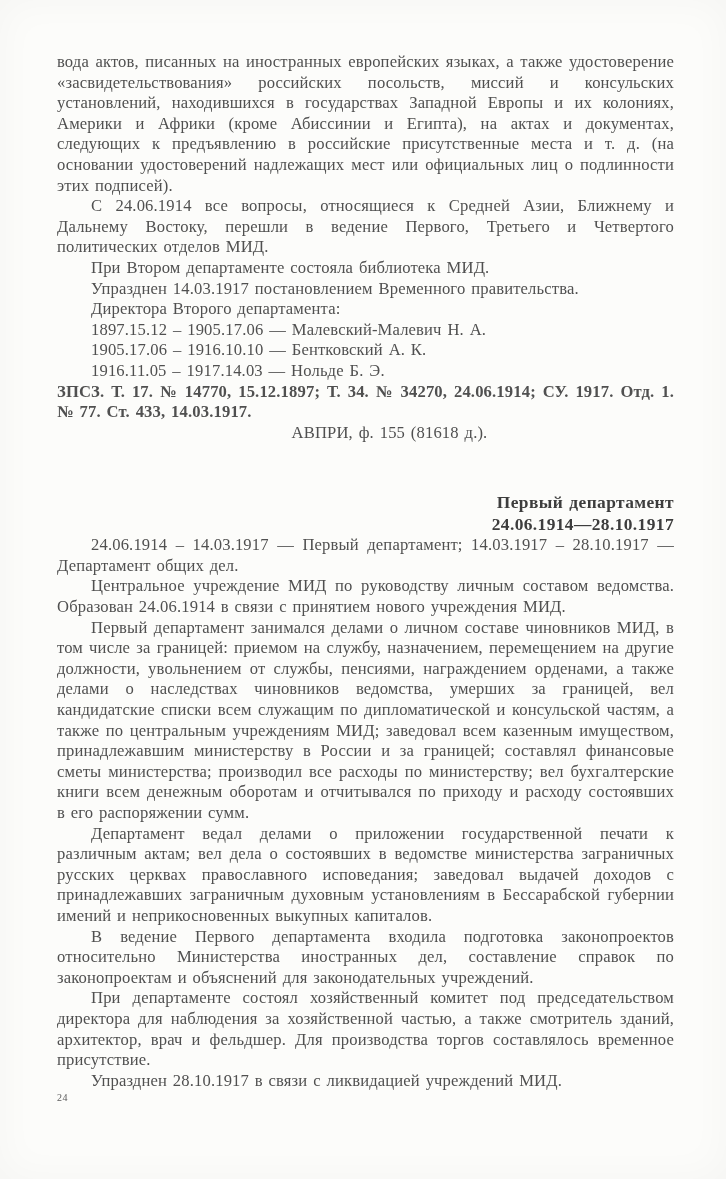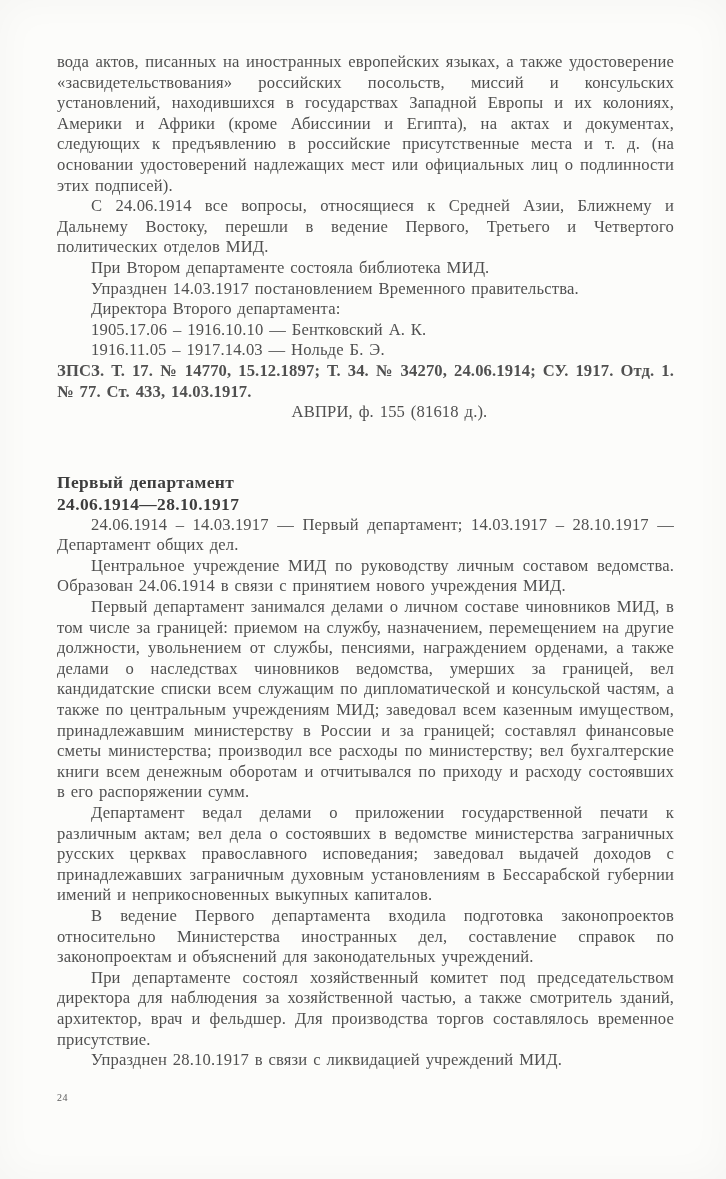--- a/index.html
+++ b/index.html
@@ -34,21 +34,21 @@
   .director-line { text-align: left; }
   .refs { margin-top: 11px; font-weight: bold; }
   .archive {
     margin-top: 9px;
     text-indent: 48px;
     text-align: center;
   }
   .heading {
     margin-top: 48px;
     margin-bottom: 0;
-    text-align: left;
+    text-align: right;
     font-weight: 700;
     color: #3d3d3d;
     font-size: 17.4px;
     line-height: 22px;
     letter-spacing: 0.4px;
   }
   .heading span { display: block; }
   .after-heading { margin-top: 34px; }
   .para-gap { margin-top: 14px; }
   .page-number {
@@ -64,20 +64,21 @@
 <body>
 
 <div class="page">
   <div class="text-block">
 
     <p>вода актов, писанных на иностранных европейских языках, а также удостоверение «засвидетельствования» российских посольств, миссий и консульских установлений, находившихся в государствах Западной Европы и их колониях, Америки и Африки (кроме Абиссинии и Египта), на актах и документах, следующих к предъявлению в российские присутственные места и т. д. (на основании удостоверений надлежащих мест или официальных лиц о подлинности этих подписей).</p>
     <p class="indent">С 24.06.1914 все вопросы, относящиеся к Средней Азии, Ближнему и Дальнему Востоку, перешли в ведение Первого, Третьего и Четвертого политических отделов МИД.</p>
     <p class="indent">При Втором департаменте состояла библиотека МИД.</p>
     <p class="indent">Упразднен 14.03.1917 постановлением Временного правительства.</p>
     <p class="indent">Директора Второго департамента:</p>
+    <p class="indent director-line">1897.15.12 – 1905.17.06  —  Малевский-Малевич Н. А.</p>
     <p class="indent director-line">1905.17.06 – 1916.10.10  —  Бентковский А. К.</p>
     <p class="indent director-line">1916.11.05 – 1917.14.03  —  Нольде Б. Э.</p>
     <p class="refs">ЗПСЗ. Т. 17. № 14770, 15.12.1897; Т. 34. № 34270, 24.06.1914; СУ. 1917. Отд. 1. № 77. Ст. 433, 14.03.1917.</p>
     <p class="archive">АВПРИ, ф. 155 (81618 д.).</p>
 
     <h2 class="heading">
       <span>Первый департамент</span>
       <span>24.06.1914—28.10.1917</span>
     </h2>
 

